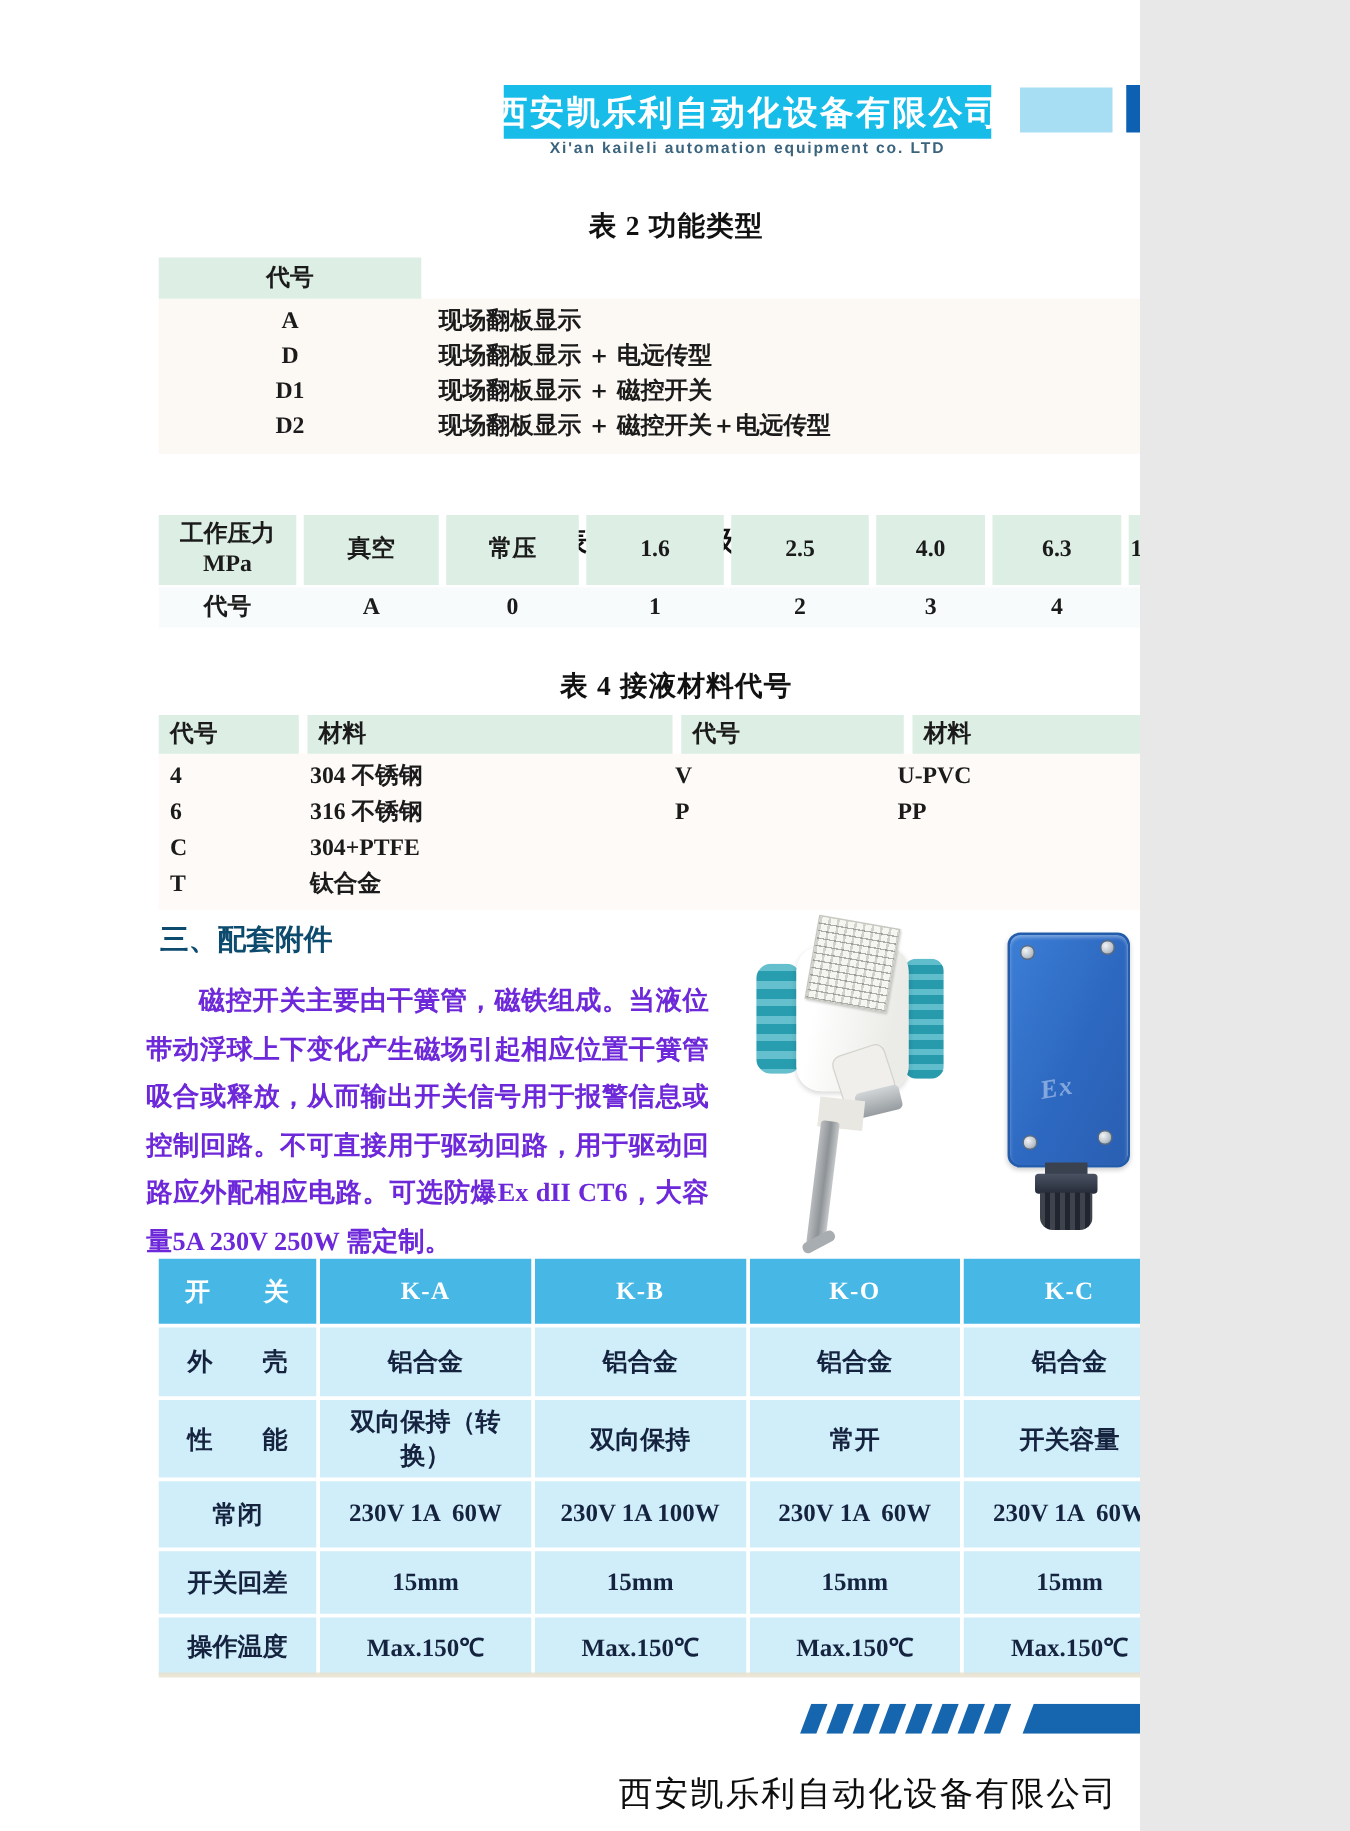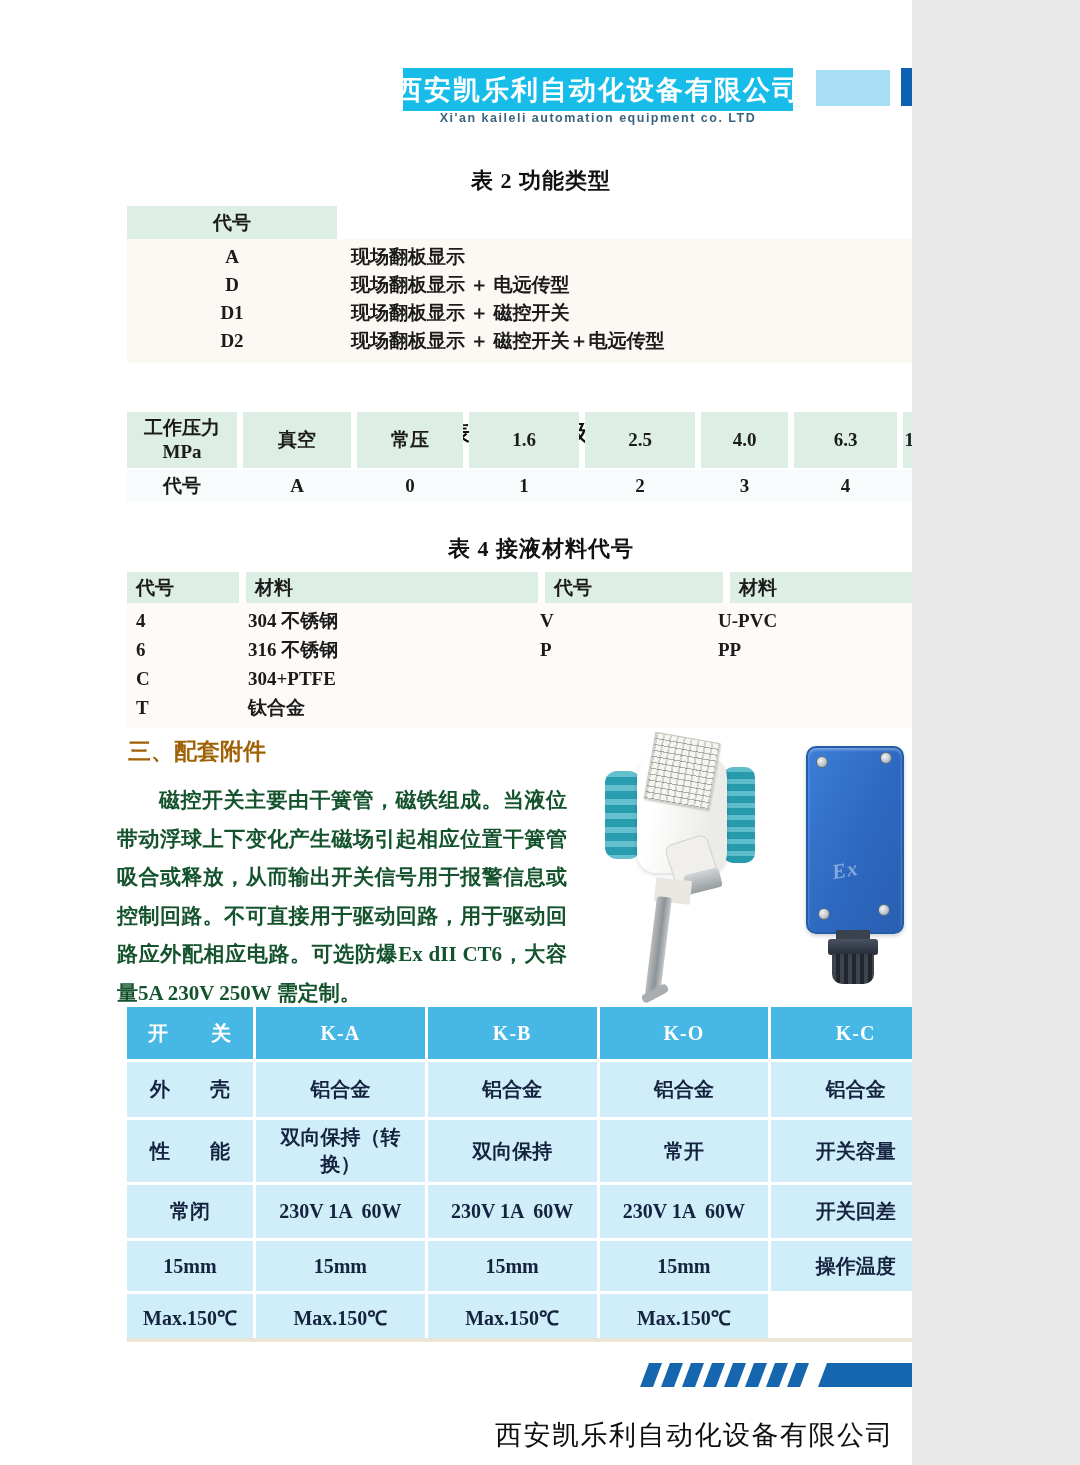--- a/index.html
+++ b/index.html
@@ -43,23 +43,23 @@
 
   
   .tbl4{position:absolute;left:127px;top:572px;width:828px;font-weight:bold;font-size:19px;}
   .tbl4 .hrow{display:grid;grid-template-columns:112px 292px 178px 1fr;gap:7px;}
   .tbl4 .hrow div{height:31px;line-height:31px;padding-left:9px;}
   .tbl4 .body{background:#fdfaf7;padding:3px 0 6px;}
   .tbl4 .row{display:grid;grid-template-columns:112px 292px 178px 1fr;height:29px;line-height:29px;}
   .tbl4 .row div{padding-left:9px;}
 
   
-  .sec-title{position:absolute;left:128px;top:736px;font-weight:bold;font-size:23px;color:#a16207;}
+  .sec-title{position:absolute;left:128px;top:736px;font-weight:bold;font-size:23px;color:#0c4a6e;}
   .para{position:absolute;left:117px;top:781px;width:450px;font-size:21px;line-height:38.6px;
-        font-weight:600;text-align:justify;text-indent:2em;color:#14532d;}
+        font-weight:600;text-align:justify;text-indent:2em;color:#6d28d9;}
 
   
   .photo{position:absolute;}
   .transmitter{left:593px;top:733px;width:200px;height:265px;}
   .transmitter div{position:absolute;}
   .tx-capL{left:12px;top:38px;width:36px;height:88px;background:#2aa7bb;border-radius:12px;
            background-image:repeating-linear-gradient(180deg,rgba(255,255,255,.28) 0 6px,rgba(0,0,0,.06) 6px 14px);}
   .tx-body{left:44px;top:24px;width:90px;height:116px;border-radius:20px;
            background:linear-gradient(100deg,#ffffff 20%,#ebebe7 80%);box-shadow:0 2px 4px rgba(0,0,0,.15);}
   .tx-capR{left:130px;top:34px;width:32px;height:96px;background:#2aa7bb;border-radius:10px;
@@ -252,20 +252,21 @@
     <div class="stc">铝合金</div>
 
     <div class="stc">性　　能</div>
     <div class="stc">双向保持（转换）</div>
     <div class="stc">双向保持</div>
     <div class="stc">常开</div>
     <div class="stc">开关容量</div>
 
     <div class="stc">常闭</div>
     <div class="stc">230V 1A  60W</div>
+    <div class="stc">230V 1A 100W</div>
     <div class="stc">230V 1A  60W</div>
     <div class="stc">230V 1A  60W</div>
 
     <div class="stc">开关回差</div>
     <div class="stc">15mm</div>
     <div class="stc">15mm</div>
     <div class="stc">15mm</div>
     <div class="stc">15mm</div>
 
     <div class="stc">操作温度</div>

